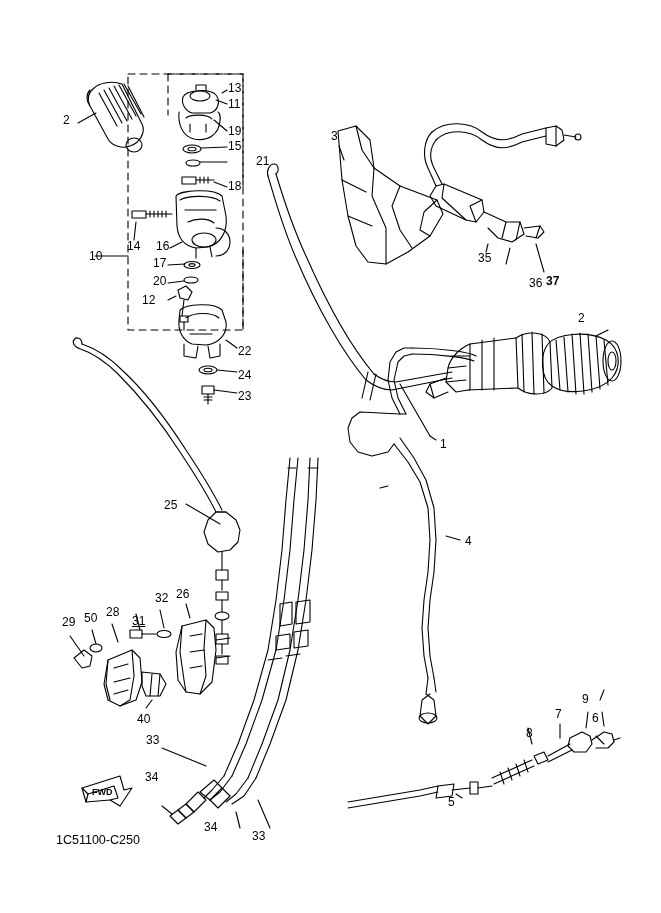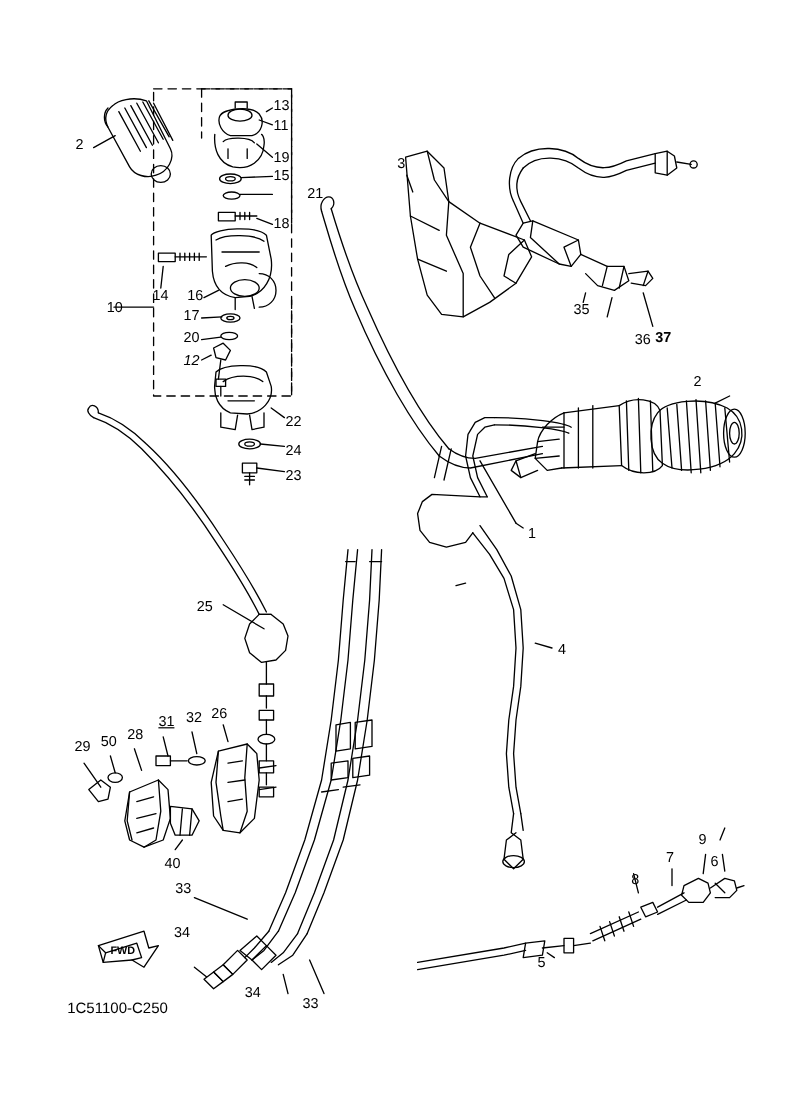--- a/index.html
+++ b/index.html
@@ -360,31 +360,31 @@
   <div class="callout" style="left:331px; top:130px;">3</div>
   <div class="callout" style="left:478px; top:252px;">35</div>
   <div class="callout" style="left:529px; top:265px;margin-top:12px;">36</div>
   <div class="callout" style="left:546px; top:275px;font-weight:bold;">37</div>
   <div class="callout" style="left:578px; top:312px;">2</div>
   <div class="callout" style="left:89px; top:250px;">10</div>
   <div class="callout" style="left:127px; top:240px;">14</div>
   <div class="callout" style="left:156px; top:240px;">16</div>
   <div class="callout" style="left:153px; top:257px;">17</div>
   <div class="callout" style="left:153px; top:275px;">20</div>
-  <div class="callout" style="left:153px; top:294px;font-style:italic;">12</div>
+  <div class="callout" style="left:142px; top:294px;">12</div>
   <div class="callout" style="left:238px; top:345px;">22</div>
   <div class="callout" style="left:238px; top:369px;">24</div>
   <div class="callout" style="left:238px; top:390px;">23</div>
   <div class="callout" style="left:440px; top:438px;">1</div>
   <div class="callout" style="left:164px; top:499px;">25</div>
   <div class="callout" style="left:465px; top:535px;">4</div>
   <div class="callout" style="left:62px; top:616px;">29</div>
   <div class="callout" style="left:84px; top:612px;">50</div>
   <div class="callout" style="left:106px; top:606px;">28</div>
-  <div class="callout" style="left:132px; top:595px;text-decoration:underline;">31</div>
+  <div class="callout" style="left:132px; top:615px;text-decoration:underline;">31</div>
   <div class="callout" style="left:155px; top:592px;">32</div>
   <div class="callout" style="left:176px; top:588px;">26</div>
   <div class="callout" style="left:137px; top:713px;">40</div>
   <div class="callout" style="left:146px; top:734px;">33</div>
   <div class="callout" style="left:145px; top:771px;">34</div>
   <div class="callout" style="left:204px; top:821px;">34</div>
   <div class="callout" style="left:252px; top:830px;">33</div>
   <div class="callout" style="left:448px; top:796px;">5</div>
   <div class="callout" style="left:526px; top:727px;">8</div>
   <div class="callout" style="left:555px; top:708px;">7</div>

